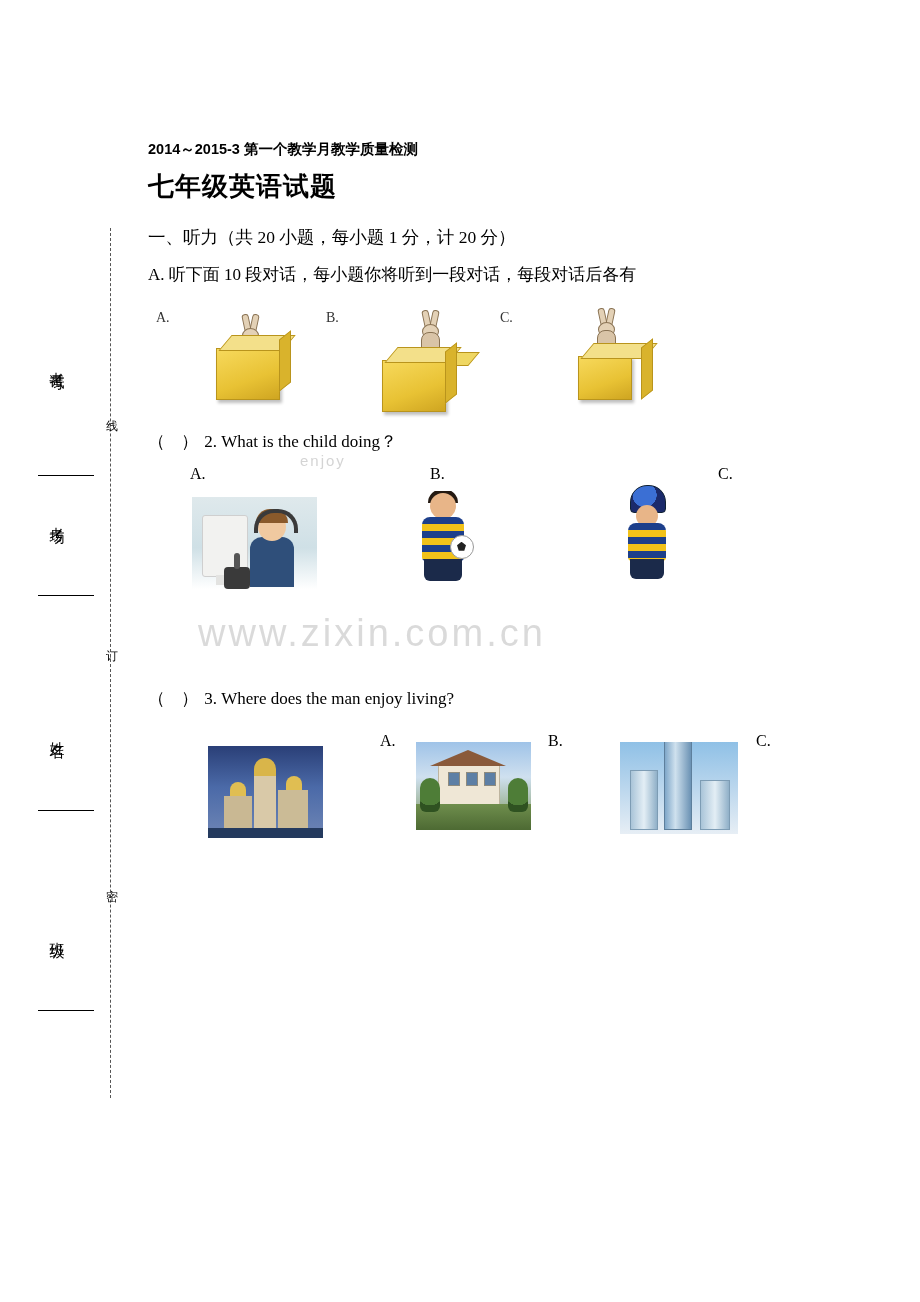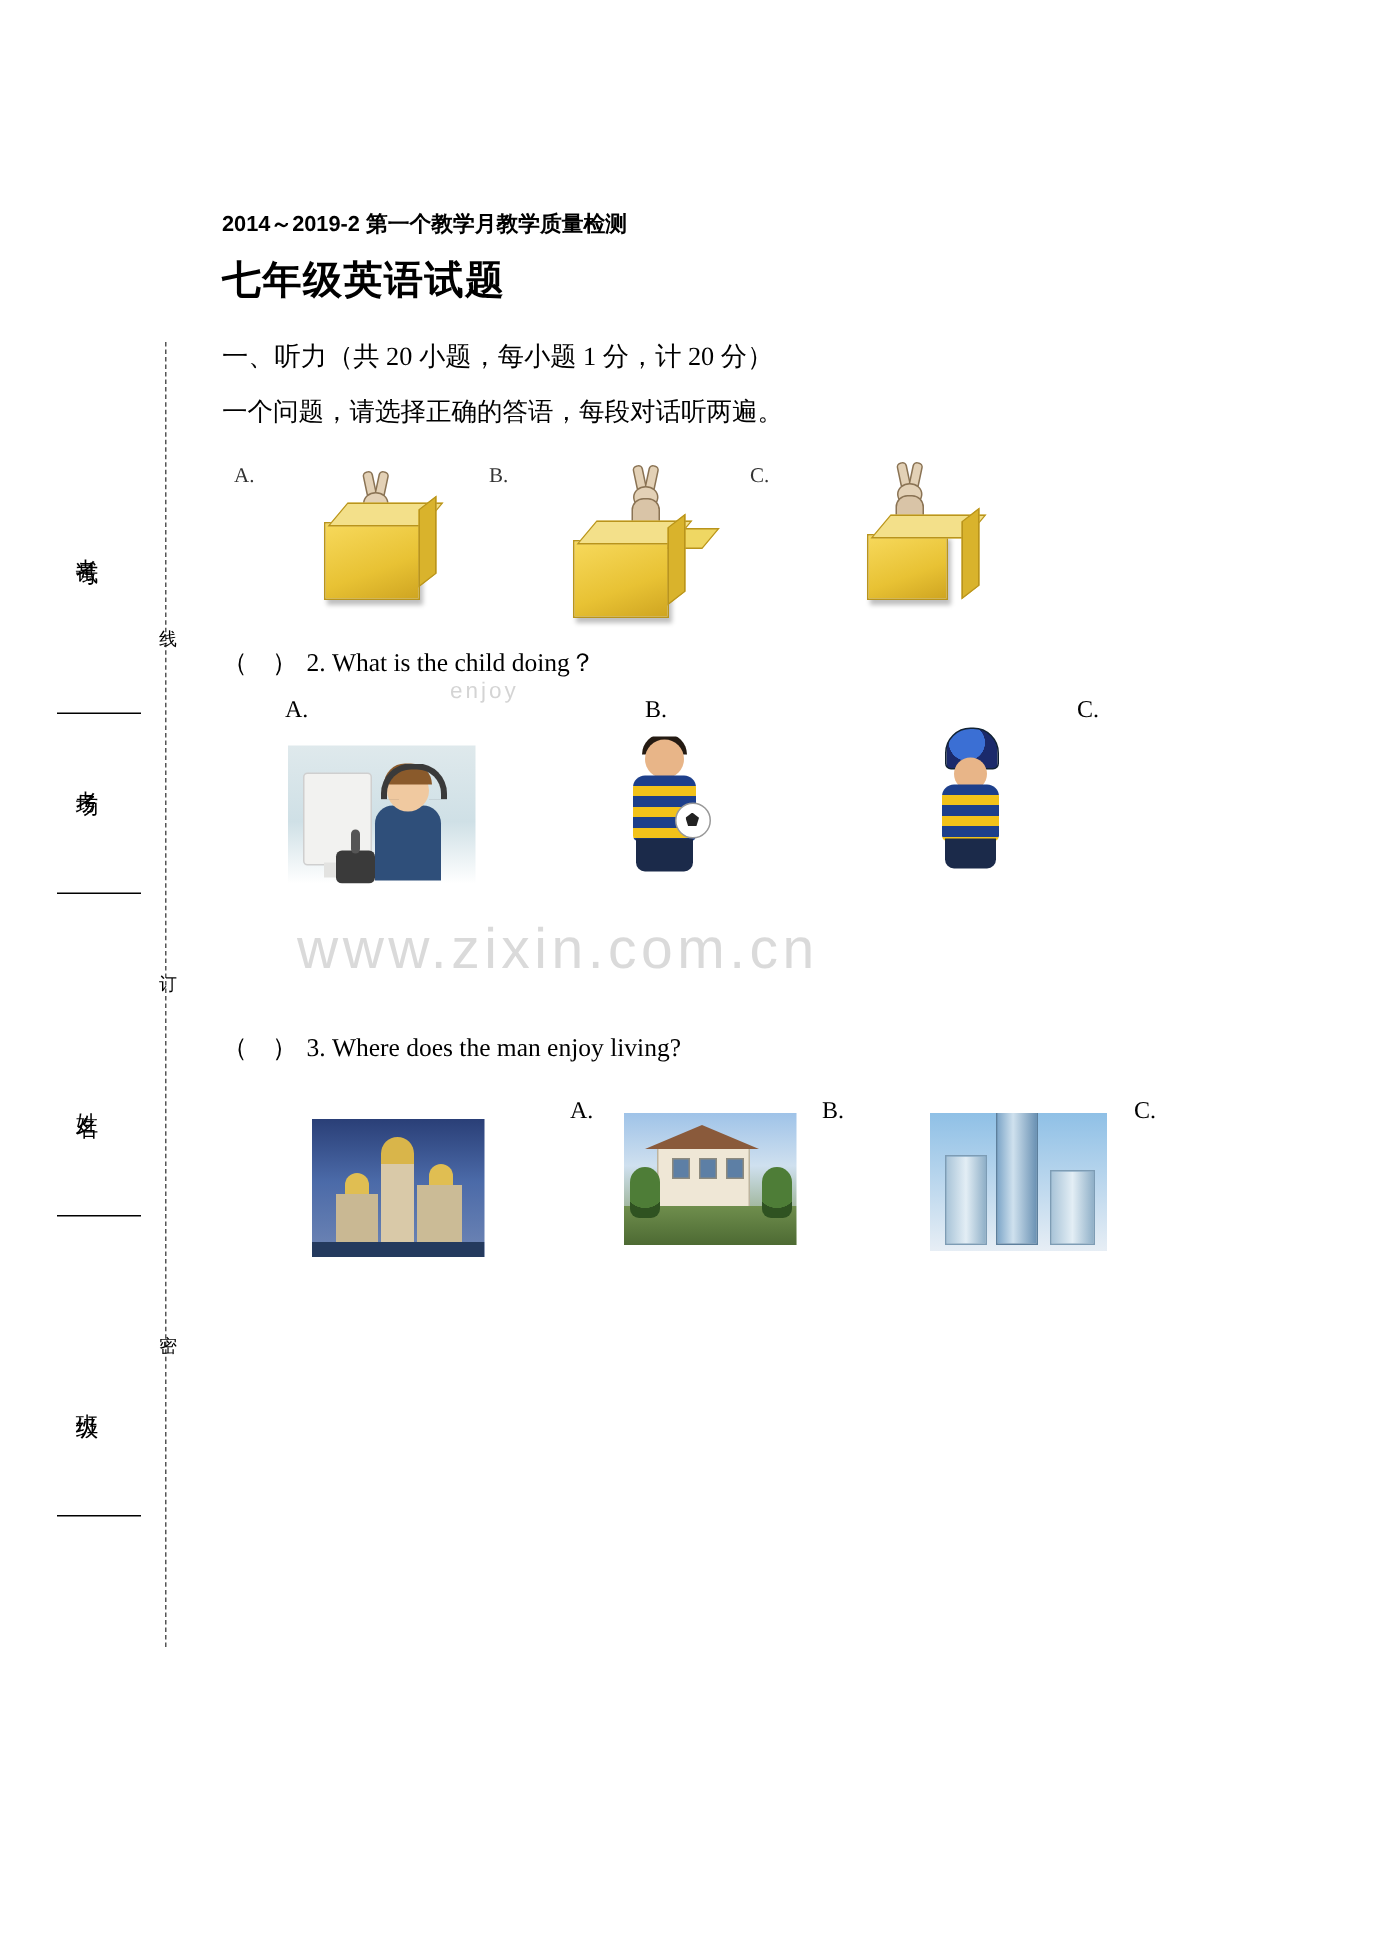--- a/index.html
+++ b/index.html
@@ -386,25 +386,25 @@
   <div class="seal-line" style="top:780px;"></div>
 </div>
 
 <div class="fold-line"></div>
 <div class="fold-char" style="top:410px;">线</div>
 <div class="fold-char" style="top:640px;">订</div>
 <div class="fold-char" style="top:880px;">密</div>
 
 <div class="content">
 
-  <div class="doc-header">2014～2019-2 第一个教学月教学质量检测</div>
+  <div class="doc-header">2014～2015-3 第一个教学月教学质量检测</div>
   <div class="doc-title">七年级英语试题</div>
 
   <div class="section-line">一、听力（共 20 小题，每小题 1 分，计 20 分）</div>
-  <div class="para">一个问题，请选择正确的答语，每段对话听两遍。</div>
+  <div class="para">A. 听下面 10 段对话，每小题你将听到一段对话，每段对话后各有</div>
 
 
   <div class="q1-row">
     <div class="q1-label" style="left:8px;  top:14px;">A.</div>
     <div class="q1-label" style="left:178px;top:14px;">B.</div>
     <div class="q1-label" style="left:352px;top:14px;">C.</div>
 
     <div style="position:absolute;left:52px;top:20px;width:110px;height:86px;">
       <div class="rabbit" style="left:36px; top:4px;">
         <div class="ear-l"></div>

